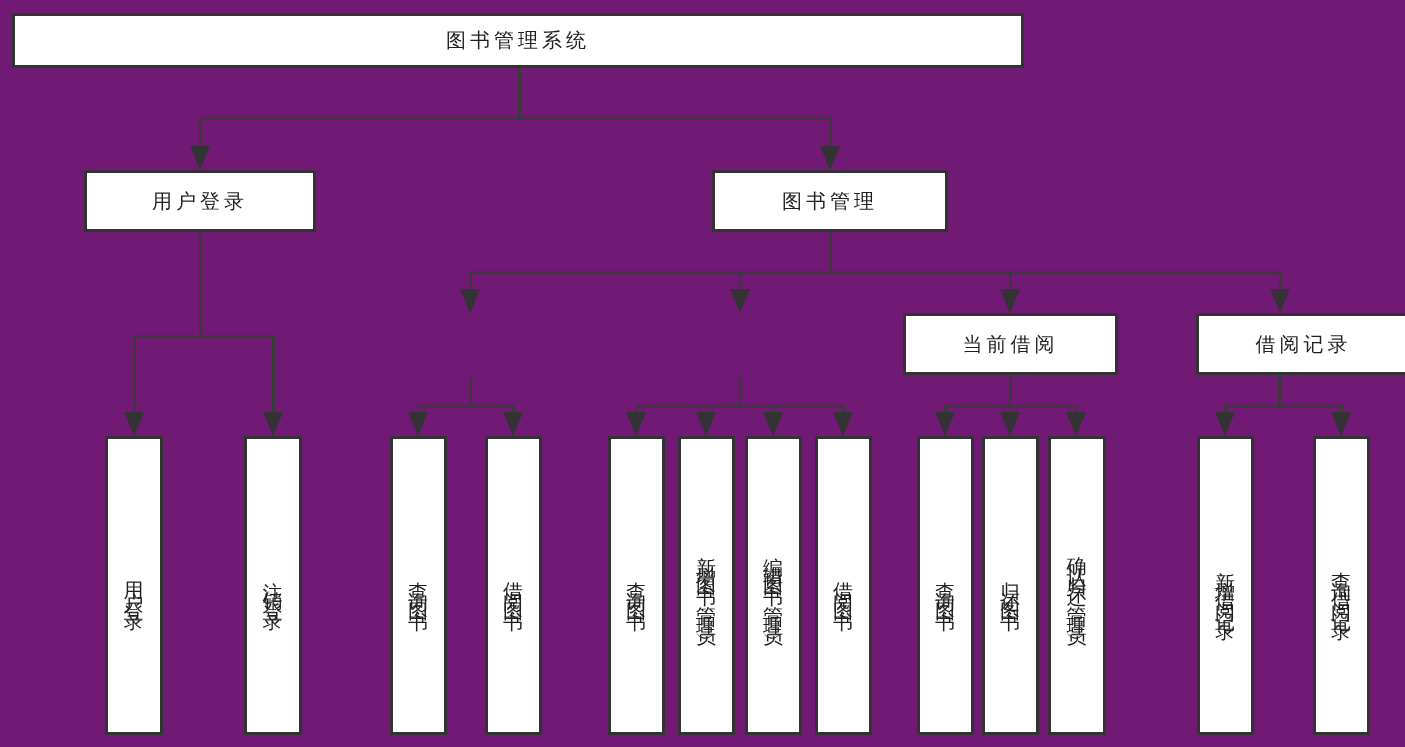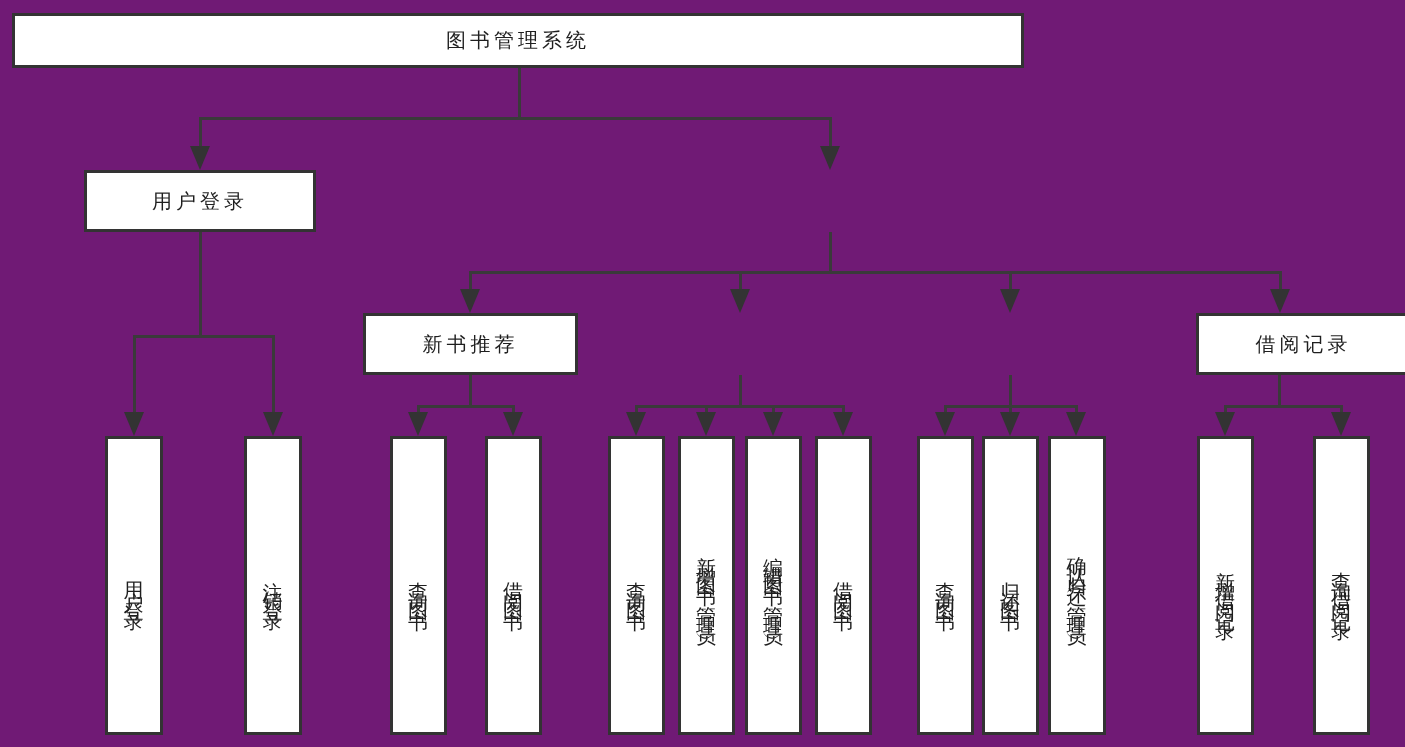--- a/index.html
+++ b/index.html
@@ -43,40 +43,41 @@
   <div class="box" style="left:12px; top:13px; width:1012px; height:55px;">图书管理系统</div>
 
   <div class="vl" style="left:518px; top:68px;  height:49px;"></div>
   <div class="hl" style="left:199px; top:117px; width:633px;"></div>
   <div class="vl" style="left:199px; top:117px; height:30px;"></div>
   <div class="arw" style="left:190px; top:146px;"></div>
   <div class="vl" style="left:829px; top:117px; height:30px;"></div>
   <div class="arw" style="left:820px; top:146px;"></div>
 
   <div class="box" style="left:84px;  top:170px; width:232px; height:62px;">用户登录</div>
+  <div class="box" style="left:712px; top:170px; width:236px; height:62px;">图书管理</div>
 
   <div class="vl" style="left:199px; top:232px; height:103px;"></div>
   <div class="hl" style="left:133px; top:335px; width:142px;"></div>
   <div class="vl" style="left:133px; top:335px; height:78px;"></div>
   <div class="arw" style="left:124px; top:412px;"></div>
   <div class="vl" style="left:272px; top:335px; height:78px;"></div>
   <div class="arw" style="left:263px; top:412px;"></div>
 
   <div class="vl" style="left:829px;  top:232px; height:39px;"></div>
   <div class="hl" style="left:469px;  top:271px; width:813px;"></div>
   <div class="vl" style="left:469px;  top:271px; height:19px;"></div>
   <div class="arw" style="left:460px; top:289px;"></div>
   <div class="vl" style="left:739px;  top:271px; height:19px;"></div>
   <div class="arw" style="left:730px; top:289px;"></div>
   <div class="vl" style="left:1009px; top:271px; height:19px;"></div>
   <div class="arw" style="left:1000px; top:289px;"></div>
   <div class="vl" style="left:1279px; top:271px; height:19px;"></div>
   <div class="arw" style="left:1270px; top:289px;"></div>
 
-  <div class="box" style="left:363px;  top:313px; width:215px; height:62px;">新书推荐</div>
+  <div class="box" style="left:903px;  top:313px; width:215px; height:62px;">当前借阅</div>
   <div class="box" style="left:1196px; top:313px; width:215px; height:62px;">借阅记录</div>
 
   <div class="vl" style="left:469px; top:375px; height:30px;"></div>
   <div class="hl" style="left:417px; top:405px; width:98px;"></div>
   <div class="vl" style="left:417px; top:405px; height:8px;"></div>
   <div class="arw" style="left:408px; top:412px;"></div>
   <div class="vl" style="left:512px; top:405px; height:8px;"></div>
   <div class="arw" style="left:503px; top:412px;"></div>
 
   <div class="vl" style="left:739px; top:375px; height:30px;"></div>

